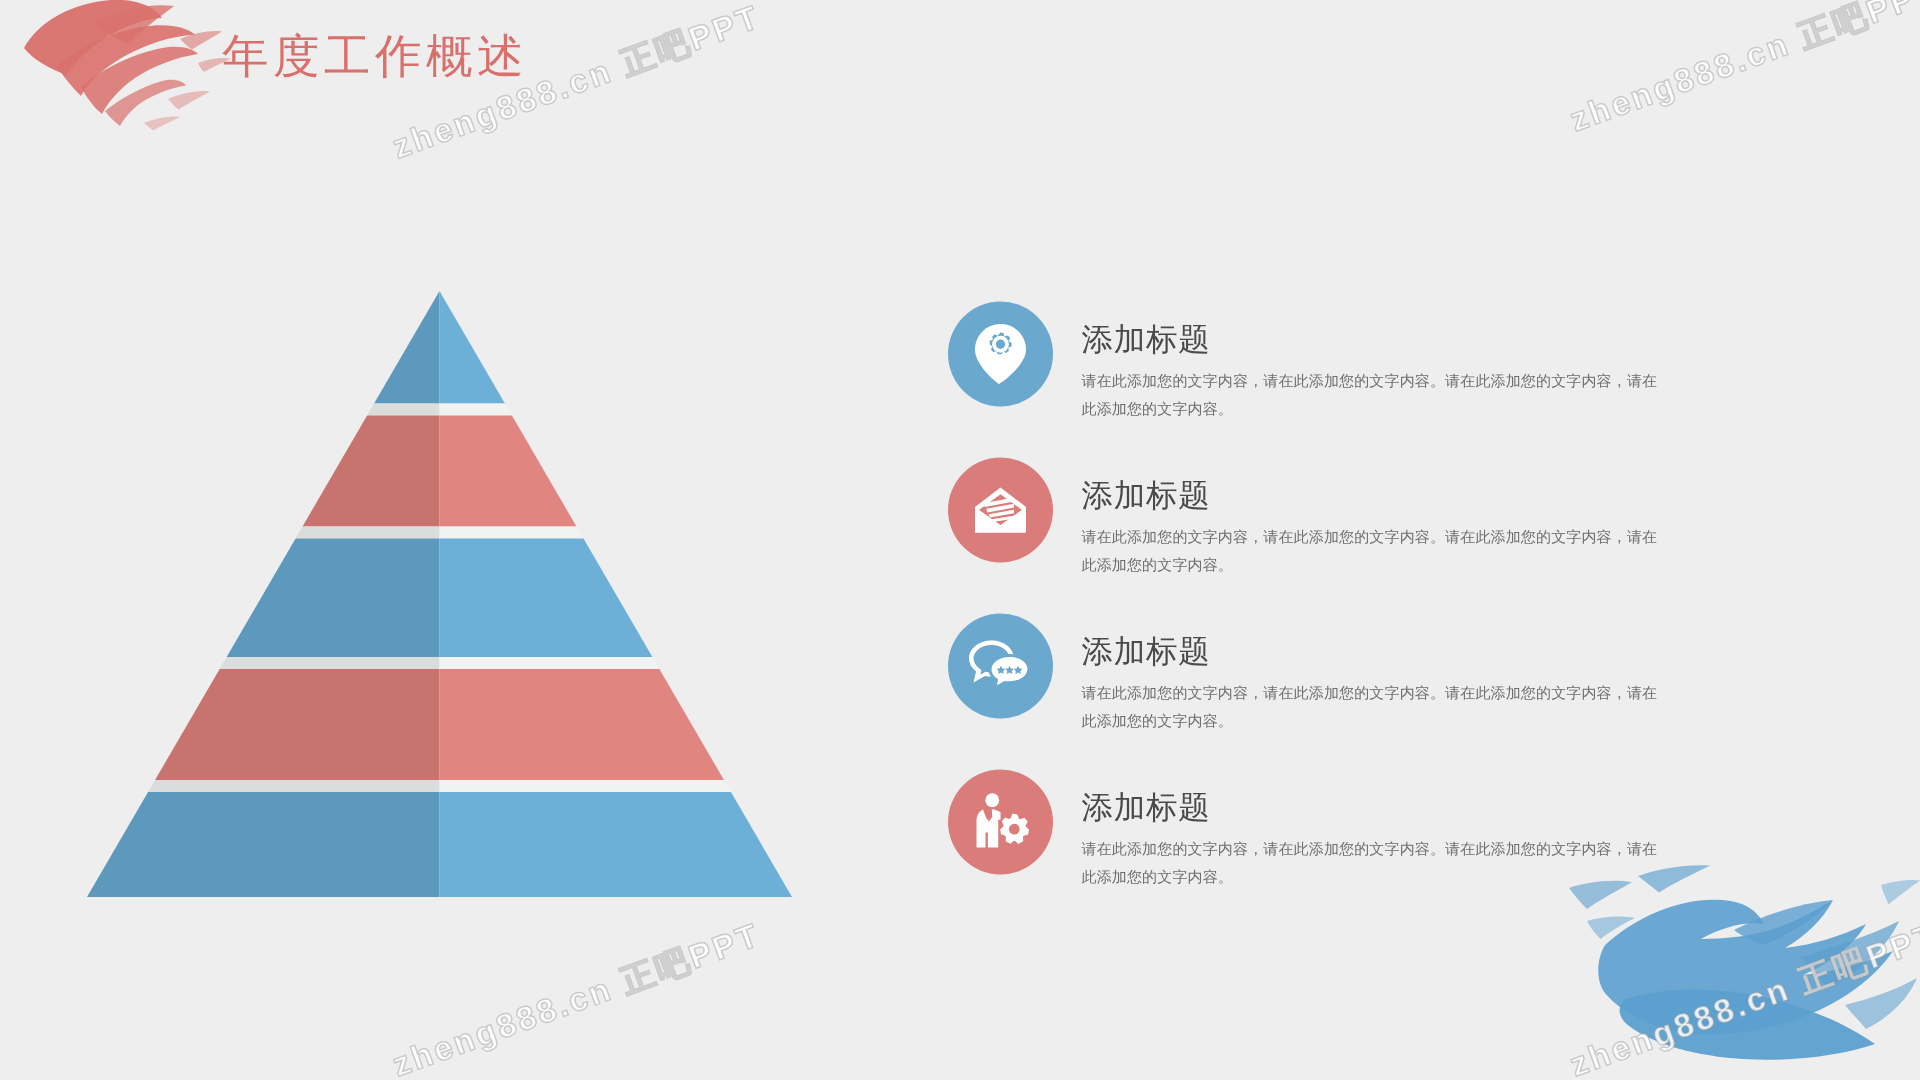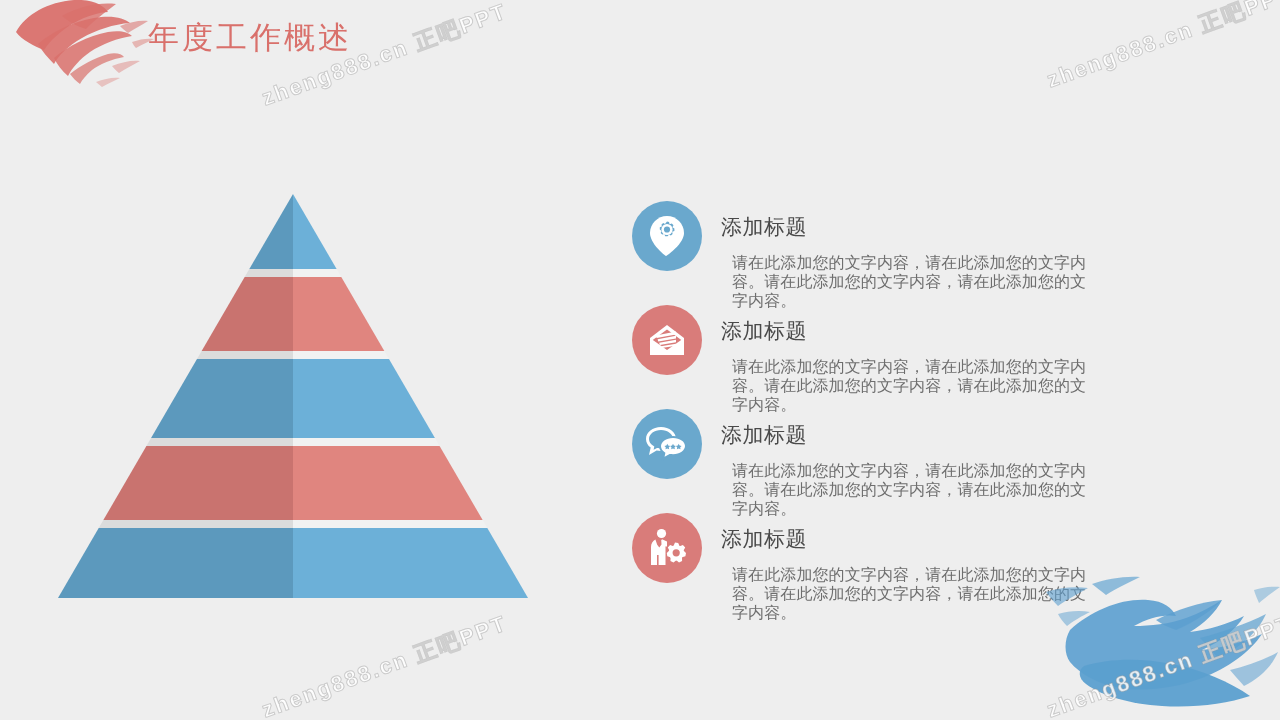--- a/index.html
+++ b/index.html
@@ -95,24 +95,24 @@
   }
   .item-title {
     font-size: 21px;
     color: #4a4a4a;
     line-height: 30px;
     margin: 0 0 3px 0;
     font-weight: normal;
     letter-spacing: 0.5px;
   }
   .item-desc {
-    font-size: 16px;
+    font-size: 10px;
     color: #6e6e6e;
     line-height: 19px;
-    margin: 11px;
+    margin: 0;
     letter-spacing: 0.1px;
   }
 
   
   .splash-bottom-right {
     position: absolute;
     right: 0;
     bottom: 0;
     width: 250px;
     height: 150px;

